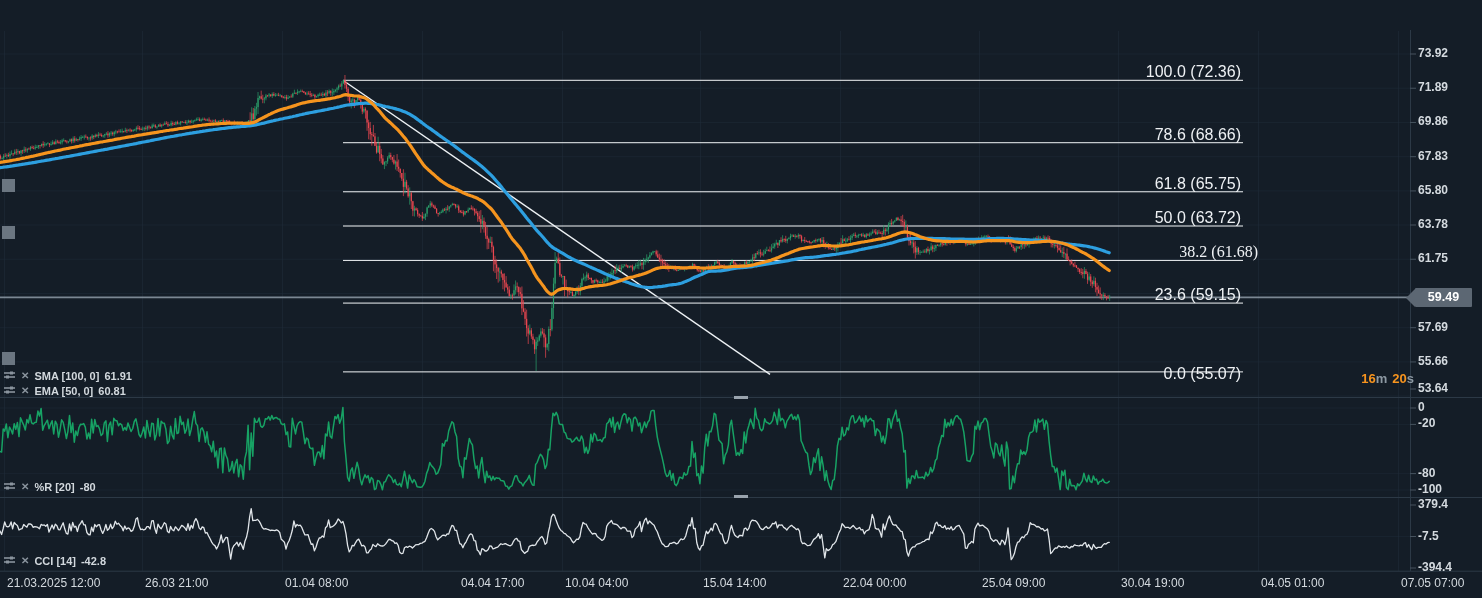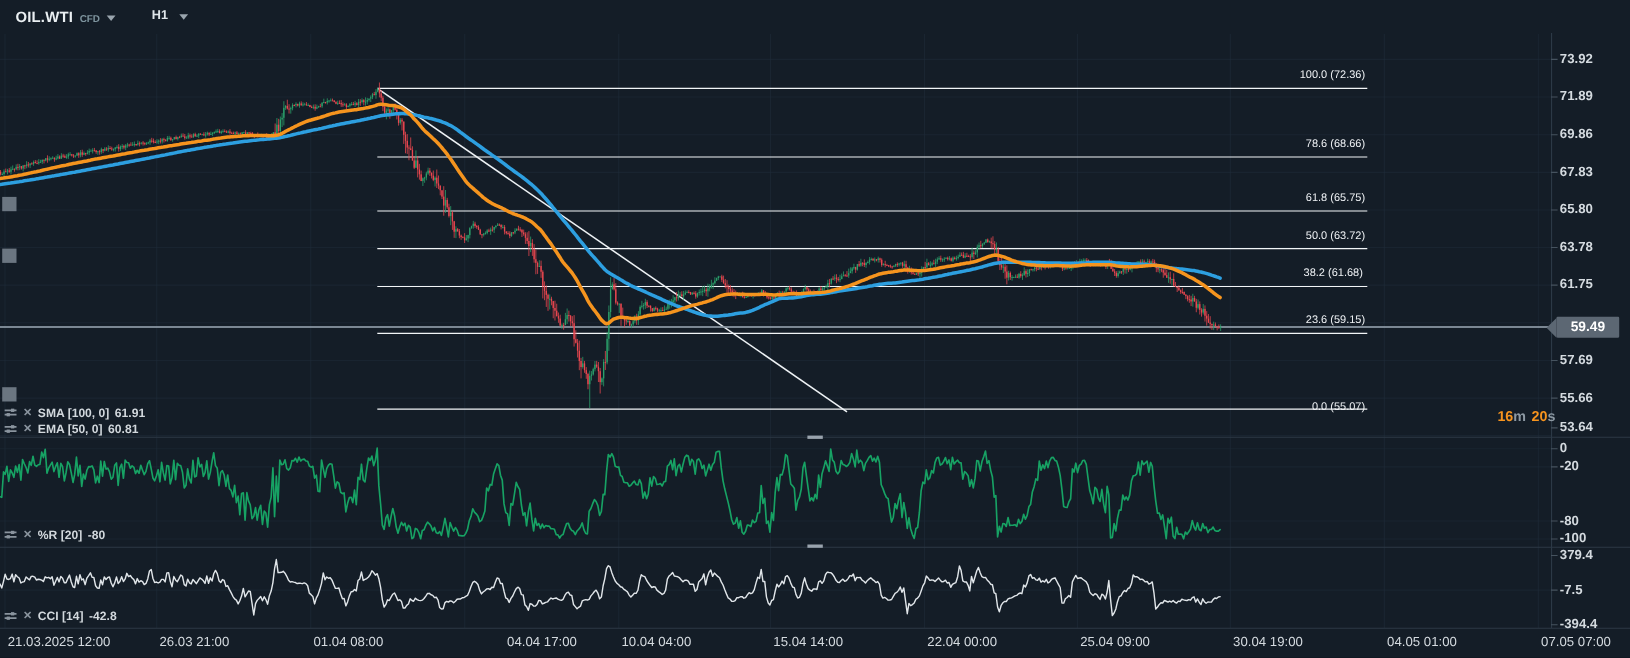--- a/index.html
+++ b/index.html
@@ -9,21 +9,21 @@
   .topbar{position:absolute;left:0;top:0;width:100%;height:30px;}
   .sym{position:absolute;left:14px;top:8px;display:flex;align-items:center;gap:6px;cursor:pointer;}
   .sym-name{font-size:13.5px;font-weight:700;color:#eaeff2;letter-spacing:.2px;}
   .sym-cfd{font-size:9px;font-weight:700;color:#7e949e;margin-top:2px;}
   .tf{position:absolute;left:138px;top:8px;display:flex;align-items:center;gap:10px;cursor:pointer;}
   .tf-label{font-size:11.5px;font-weight:700;color:#dfe5e9;}
   .caret{width:0;height:0;border-left:4.5px solid transparent;border-right:4.5px solid transparent;
          border-top:5px solid #9aa5ae;margin-top:2px;}
   .axlbl{position:absolute;font-size:12px;font-weight:700;color:#d4dadf;white-space:nowrap;pointer-events:none;}
   .timelbl{position:absolute;font-size:12px;font-weight:400;color:#d4dadf;white-space:nowrap;pointer-events:none;}
-  .fiblbl{position:absolute;font-size:10px;font-weight:400;color:#eef1f4;white-space:nowrap;
+  .fiblbl{position:absolute;font-size:16px;font-weight:400;color:#eef1f4;white-space:nowrap;
           text-align:center;pointer-events:none;}
   .legend{position:absolute;display:flex;align-items:center;gap:5px;height:13px;}
   .lg-t,.lg-v{font-size:11px;font-weight:700;color:#d2d8dd;white-space:nowrap;}
   .ic-x{font-size:10px;font-weight:700;color:#8a949e;line-height:10px;cursor:pointer;}
   .ic-set{display:inline-flex;cursor:pointer;}
   .handle{position:absolute;width:13px;height:13px;background:#6b7681;cursor:move;}
   .resize-dash{position:absolute;width:14px;height:3px;background:#99a3ad;cursor:row-resize;}
   .countdown{position:absolute;right:68px;top:371px;font-size:13px;font-weight:700;white-space:nowrap;}
   .cd-n{color:#f7941e;}
   .cd-u{color:#8d99a3;}
@@ -1505,31 +1505,20 @@
       <line x1="1410" y1="389" x2="1416" y2="389" stroke="#46535f" stroke-width="1"></line>
       <line x1="1410" y1="408" x2="1416" y2="408" stroke="#46535f" stroke-width="1"></line>
       <line x1="1410" y1="424.4" x2="1416" y2="424.4" stroke="#46535f" stroke-width="1"></line>
       <line x1="1410" y1="473.6" x2="1416" y2="473.6" stroke="#46535f" stroke-width="1"></line>
       <line x1="1410" y1="490" x2="1416" y2="490" stroke="#46535f" stroke-width="1"></line>
       <line x1="1410" y1="505" x2="1416" y2="505" stroke="#46535f" stroke-width="1"></line>
       <line x1="1410" y1="536.5" x2="1416" y2="536.5" stroke="#46535f" stroke-width="1"></line>
       <line x1="1410" y1="568" x2="1416" y2="568" stroke="#46535f" stroke-width="1"></line>
     </svg>
 
-  <div class="topbar">
-    <div class="sym">
-      <span class="sym-name">OIL.WTI</span>
-      <span class="sym-cfd">CFD</span>
-      <span class="caret"></span>
-    </div>
-    <div class="tf">
-      <span class="tf-label">H1</span>
-      <span class="caret"></span>
-    </div>
-  </div>
 
   <div class="handle" style="left:2px;top:179px"></div>
   <div class="handle" style="left:2px;top:226px"></div>
   <div class="handle" style="left:2px;top:352px"></div>
 
   <div class="legend" style="left:4px;top:369px">
     <span class="ic-set">
       <svg width="12" height="10">
           <g stroke="#8a949e" stroke-width="1.6">
             <line x1="0" y1="2" x2="11" y2="2"></line>
@@ -1597,21 +1586,21 @@
   </div>
 
   <div class="price-badge">
     <span class="badge-arrow"></span>
     <span class="badge-box">59.49</span>
   </div>
 <div class="fiblbl" style="left: auto; top: 63.3078px; right: 241px;">100.0 (72.36)</div>
     <div class="fiblbl" style="left: auto; top: 125.705px; right: 241px;">78.6 (68.66)</div>
     <div class="fiblbl" style="left: auto; top: 174.779px; right: 241px;">61.8 (65.75)</div>
     <div class="fiblbl" style="left: auto; top: 209.013px; right: 241px;">50.0 (63.72)</div>
-    <div class="fiblbl" style="left: auto; top: 243.415px; right: 243px;">38.2 (61.68)</div>
+    <div class="fiblbl" style="left: auto; top: 243.415px; right: 224px; font-family: Liberation Serif, serif;">38.2 (61.68)</div>
     <div class="fiblbl" style="left: auto; top: 286.081px; right: 241px;">23.6 (59.15)</div>
     <div class="fiblbl" style="left: auto; top: 365px; right: 241px;">0.0 (55.07)</div>
     <div class="axlbl" style="left: 1418px; top: 46px;">73.92</div>
     <div class="axlbl" style="left: 1418px; top: 80.2339px;">71.89</div>
     <div class="axlbl" style="left: 1418px; top: 114.468px;">69.86</div>
     <div class="axlbl" style="left: 1418px; top: 148.702px;">67.83</div>
     <div class="axlbl" style="left: 1418px; top: 182.936px;">65.80</div>
     <div class="axlbl" style="left: 1418px; top: 217.001px;">63.78</div>
     <div class="axlbl" style="left: 1418px; top: 251.235px;">61.75</div>
     <div class="axlbl" style="left: 1418px; top: 319.703px;">57.69</div>

